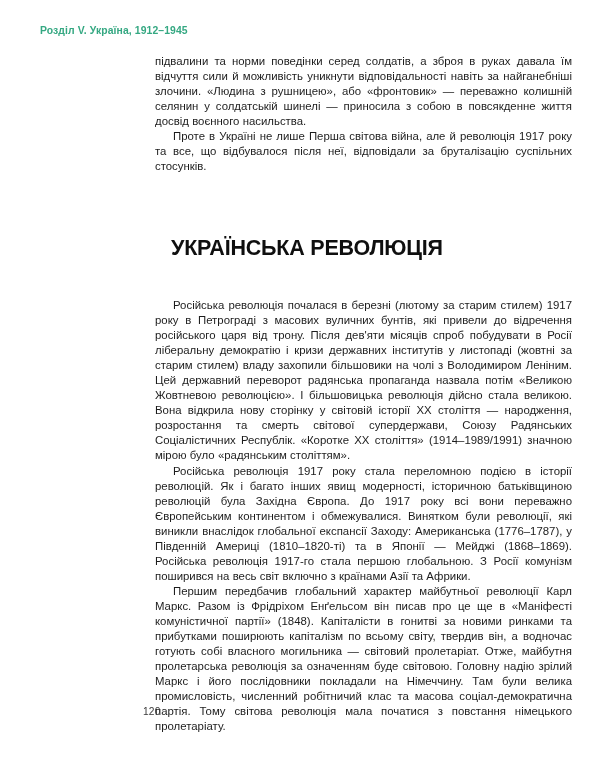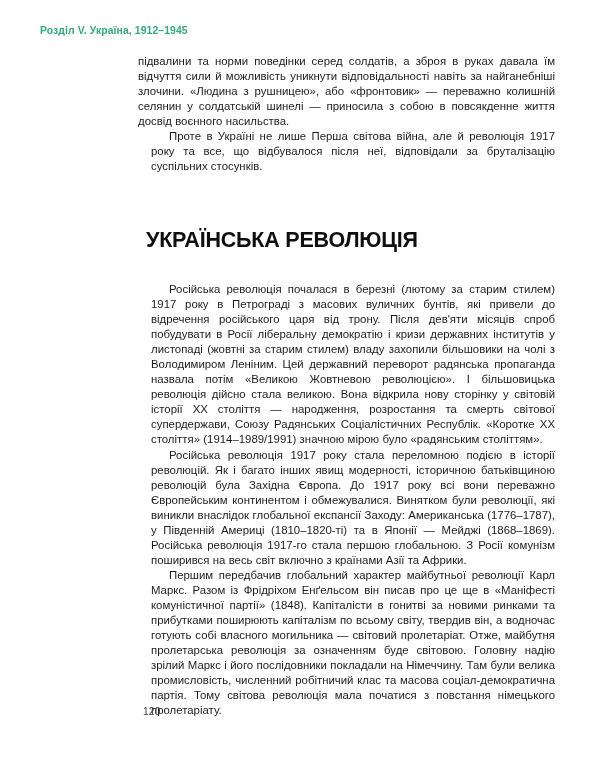--- a/index.html
+++ b/index.html
@@ -31,44 +31,43 @@
     font-size: 10.4px;
     font-weight: 700;
     letter-spacing: 0.1px;
     color: #35a882;
     white-space: nowrap;
   }
 
   
   .text-column {
     position: absolute;
-    left: 138px;
+    left: 155px;
     top: 54px;
     width: 417px;
   }
 
   .body-paragraph {
     margin: 0;
     font-size: 11.4px;
     line-height: 15.05px;
     text-align: justify;
     text-justify: inter-word;
     color: #1c1c1c;
     hyphens: manual;
     word-spacing: 0.1px;
   }
 
   .body-paragraph.indented {
     text-indent: 18px;
-    margin-left: 13px;
   }
 
   
   .section-heading {
-    margin: 8px;
+    margin: 16px;
     font-size: 21.5px;
     font-weight: 700;
     letter-spacing: -0.2px;
     color: #0f0f0f;
     line-height: 1.1;
     padding-top: 47px;
     padding-bottom: 21px;
   }
 
   

